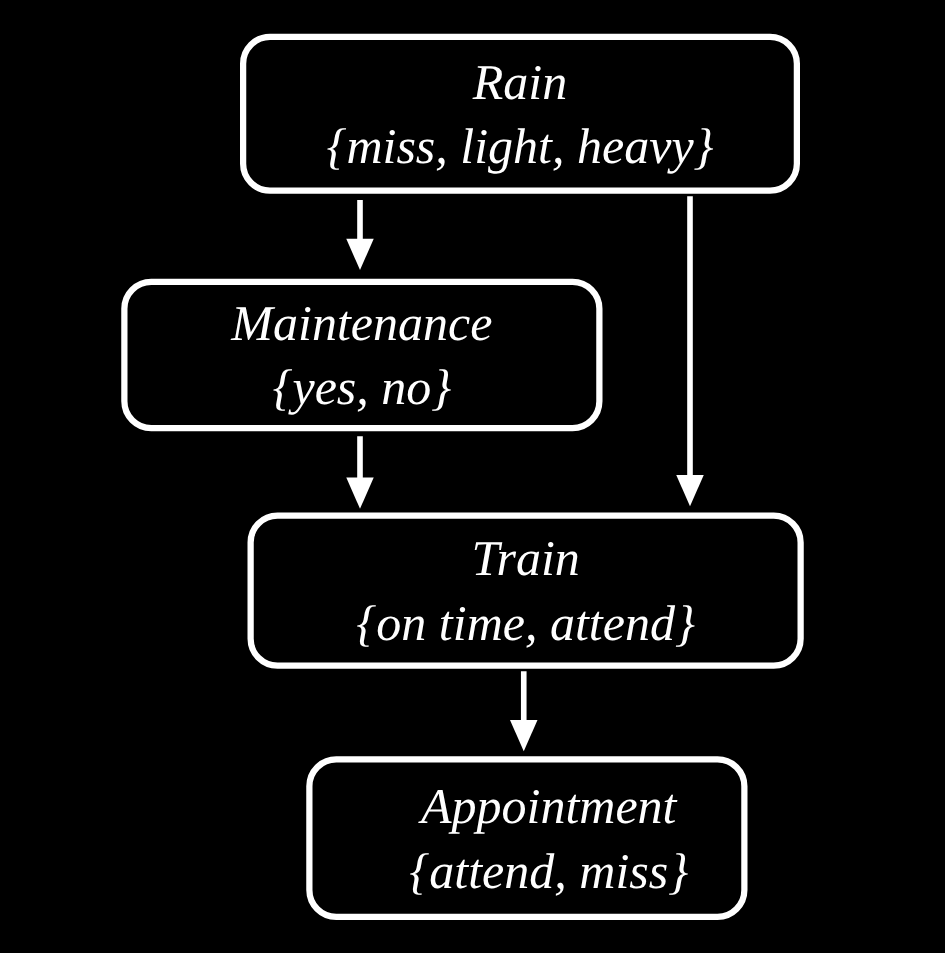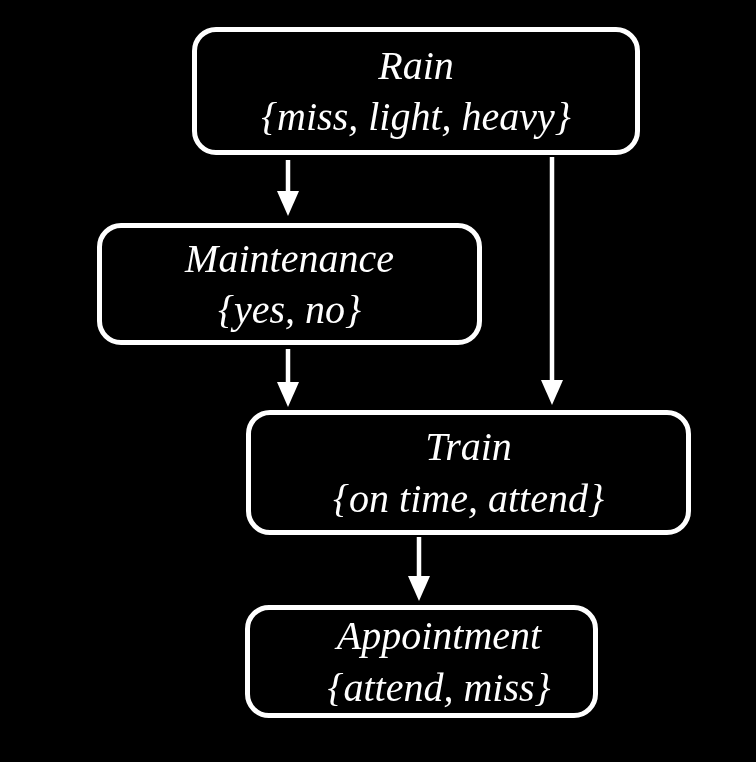--- a/index.html
+++ b/index.html
@@ -39,22 +39,22 @@
   .node .values {
     color: #ffffff;
     font-style: italic;
     font-size: 40px;
     line-height: 1.28;
     white-space: nowrap;
     text-align: center;
   }
   #node-rain        { left: 192px; top: 27px;  width: 448px; height: 128px; }
   #node-maintenance { left: 97px;  top: 223px; width: 385px; height: 122px; justify-content: center; }
-  #node-train       { left: 198px; top: 410px; width: 445px; height: 125px; margin-left: 48px; }
-  #node-appointment { left: 245px; top: 605px; width: 353px; height: 113px; padding-left: 35px; }
+  #node-train       { left: 198px; top: 410px; width: 445px; height: 125px; }
+  #node-appointment { left: 245px; top: 605px; width: 353px; height: 131px; padding-left: 35px; }
 </style>
 </head>
 <body>
 
 <div id="stage">
 
   <svg id="edges-svg" viewBox="0 0 756 762" xmlns="http://www.w3.org/2000/svg">
 
     <g stroke="#ffffff" fill="#ffffff">
       <line x1="288" y1="160" x2="288" y2="193" stroke-width="4.5"></line>

